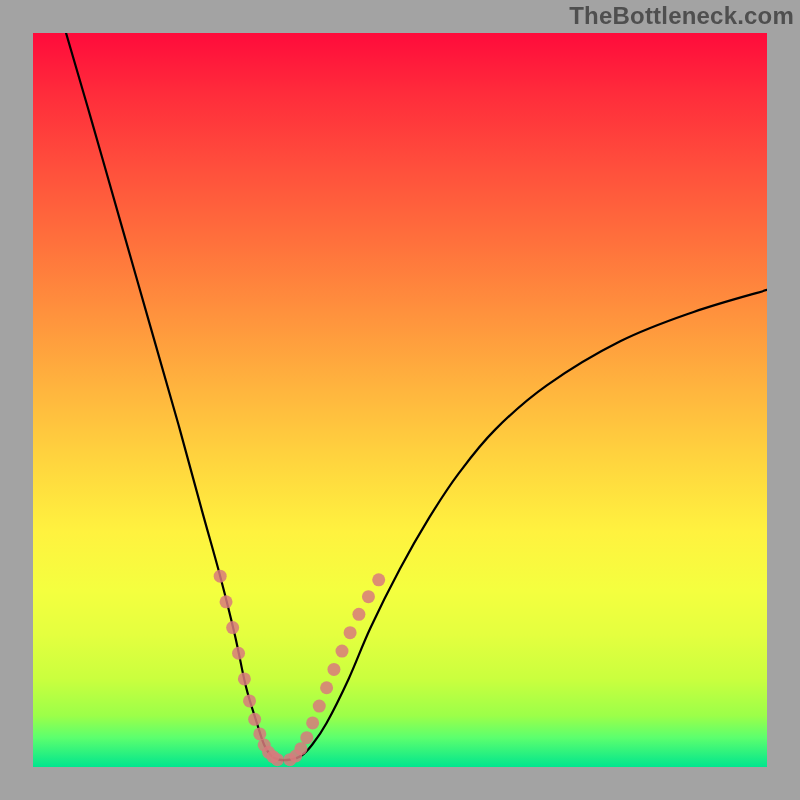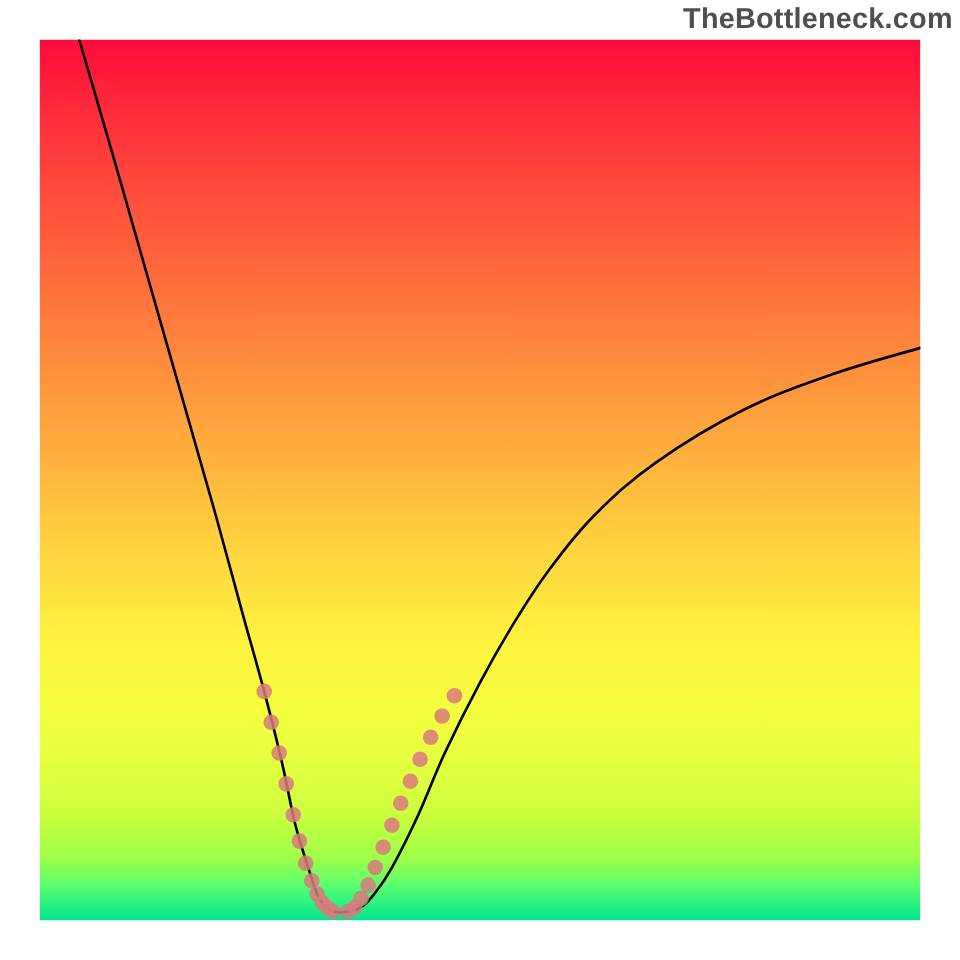--- a/index.html
+++ b/index.html
@@ -8,21 +8,21 @@
     width: 800px;
     height: 800px;
     overflow: hidden;
     background: #000;
     font-family: Arial, Helvetica, sans-serif;
   }
   .stage {
     position: relative;
     width: 800px;
     height: 800px;
-    background: #ffffff;
+    background: #a3a3a3;
   }
   .watermark {
     position: absolute;
     top: 2px;
     right: 6px;
     color: #4f4f4f;
     font-size: 24px;
     font-weight: 600;
     letter-spacing: 0.2px;
     z-index: 5;

